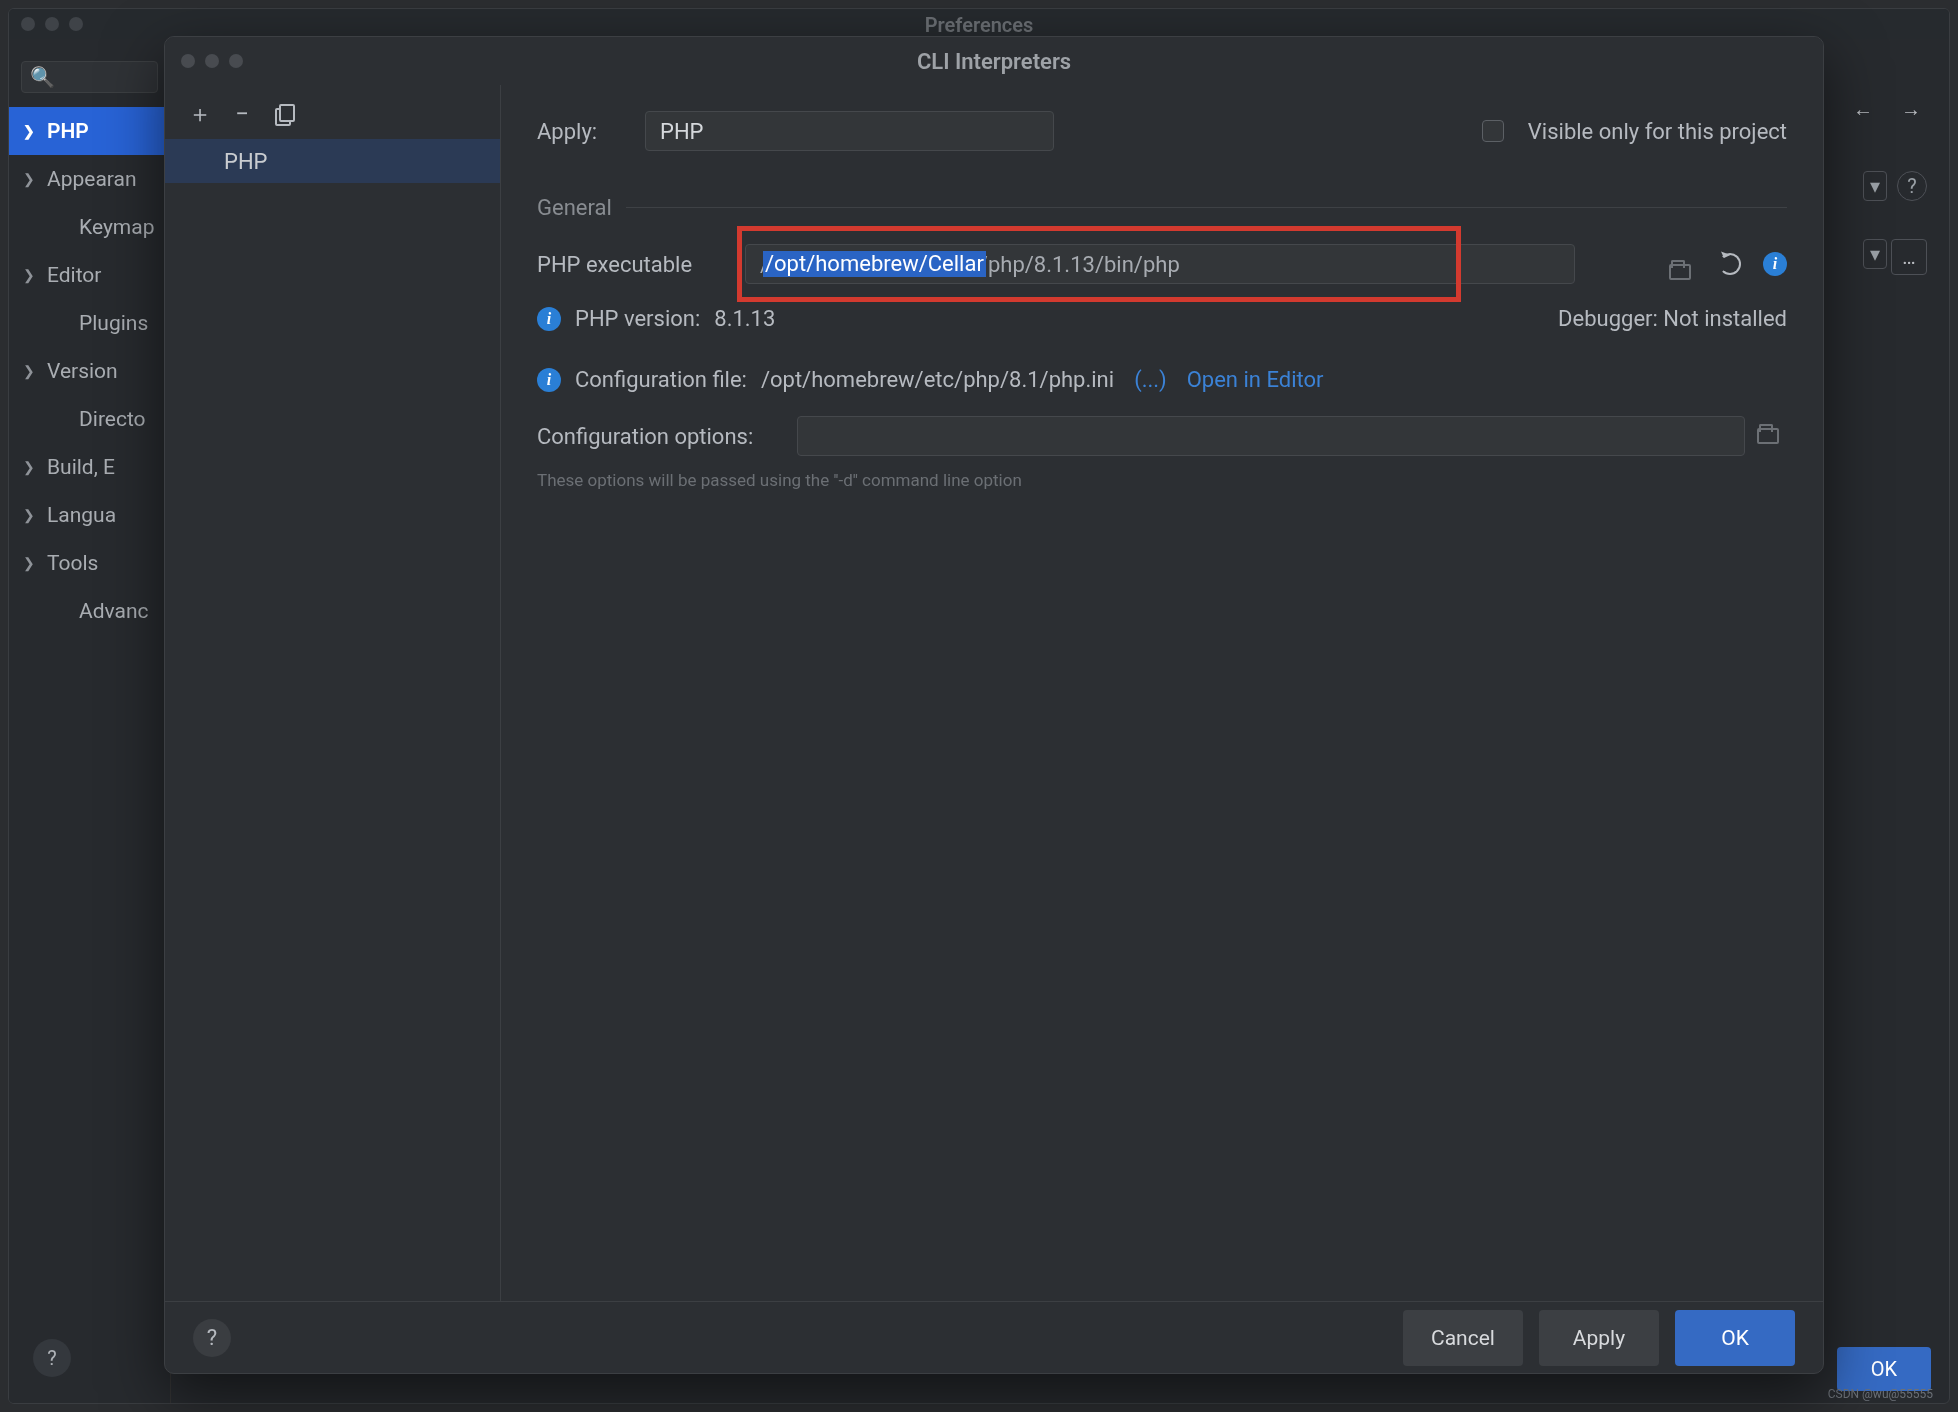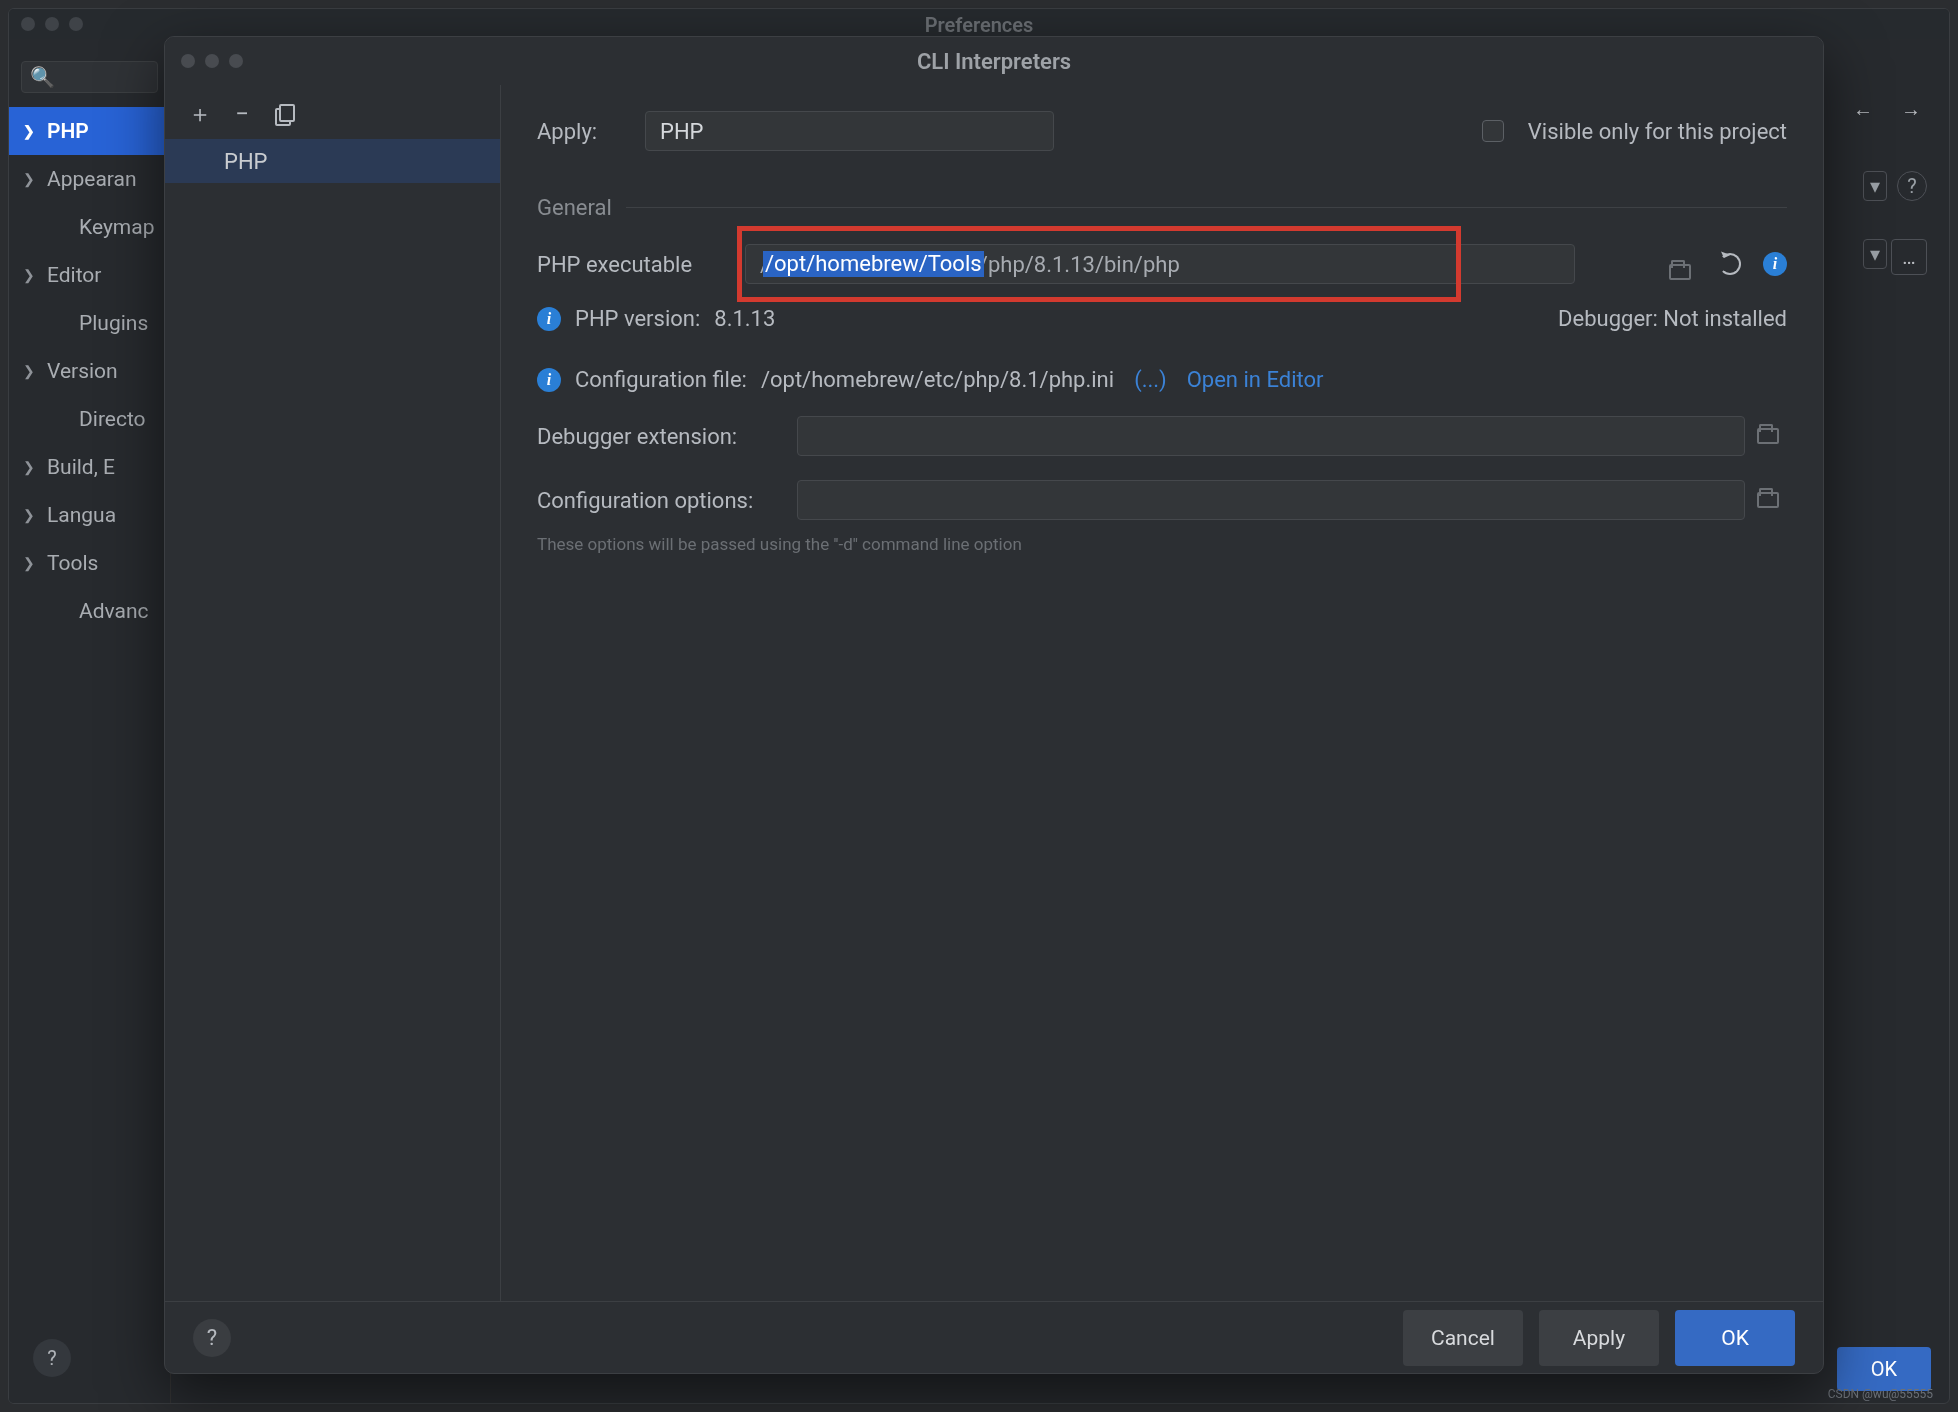--- a/index.html
+++ b/index.html
@@ -396,21 +396,21 @@
 
       <div class="section-head">
         <span>General</span>
         <span class="rule"></span>
       </div>
 
       <div class="field-row" style="align-items: center; gap: 12px;">
         <span class="flabel" style="min-width:196px;">PHP executable</span>
         <div class="exec-wrap">
           <input class="exec-input" value="/opt/homebrew/Cellar/php/8.1.13/bin/php" style="">
-          <span class="sel-highlight">/opt/homebrew/Tools</span>
+          <span class="sel-highlight">/opt/homebrew/Cellar</span>
           <span class="red-box"></span>
           <span class="folder-btn" style="position:absolute; right:8px; top:8px;">
             <span class="folder-icon"></span>
           </span>
         </div>
         <div class="trail-icons">
           <span class="reload-icon"></span>
           <span class="info-icon">i</span>
         </div>
       </div>
@@ -428,29 +428,20 @@
       <div class="info-row" style="margin-top:36px;">
         <span class="info-icon">i</span>
         <span>Configuration file:</span>
         <span class="cfg-path">/opt/homebrew/etc/php/8.1/php.ini</span>
         <span class="dots">(...)</span>
         <span class="open-link">Open in Editor</span>
       </div>
 
       <div class="additional">
         <div class="field-row">
-          <span class="flabel">Debugger extension:</span>
-          <div class="input-with-folder">
-            <input class="text-input" value="" style="">
-            <span class="folder-btn">
-              <span class="folder-icon"></span>
-            </span>
-          </div>
-        </div>
-        <div class="field-row">
           <span class="flabel">Configuration options:</span>
           <div class="input-with-folder">
             <input class="text-input" value="" style="">
             <span class="folder-btn">
               <span class="folder-icon"></span>
             </span>
           </div>
         </div>
         <div class="hint">These options will be passed using the ''-d'' command line option</div>
       </div>

